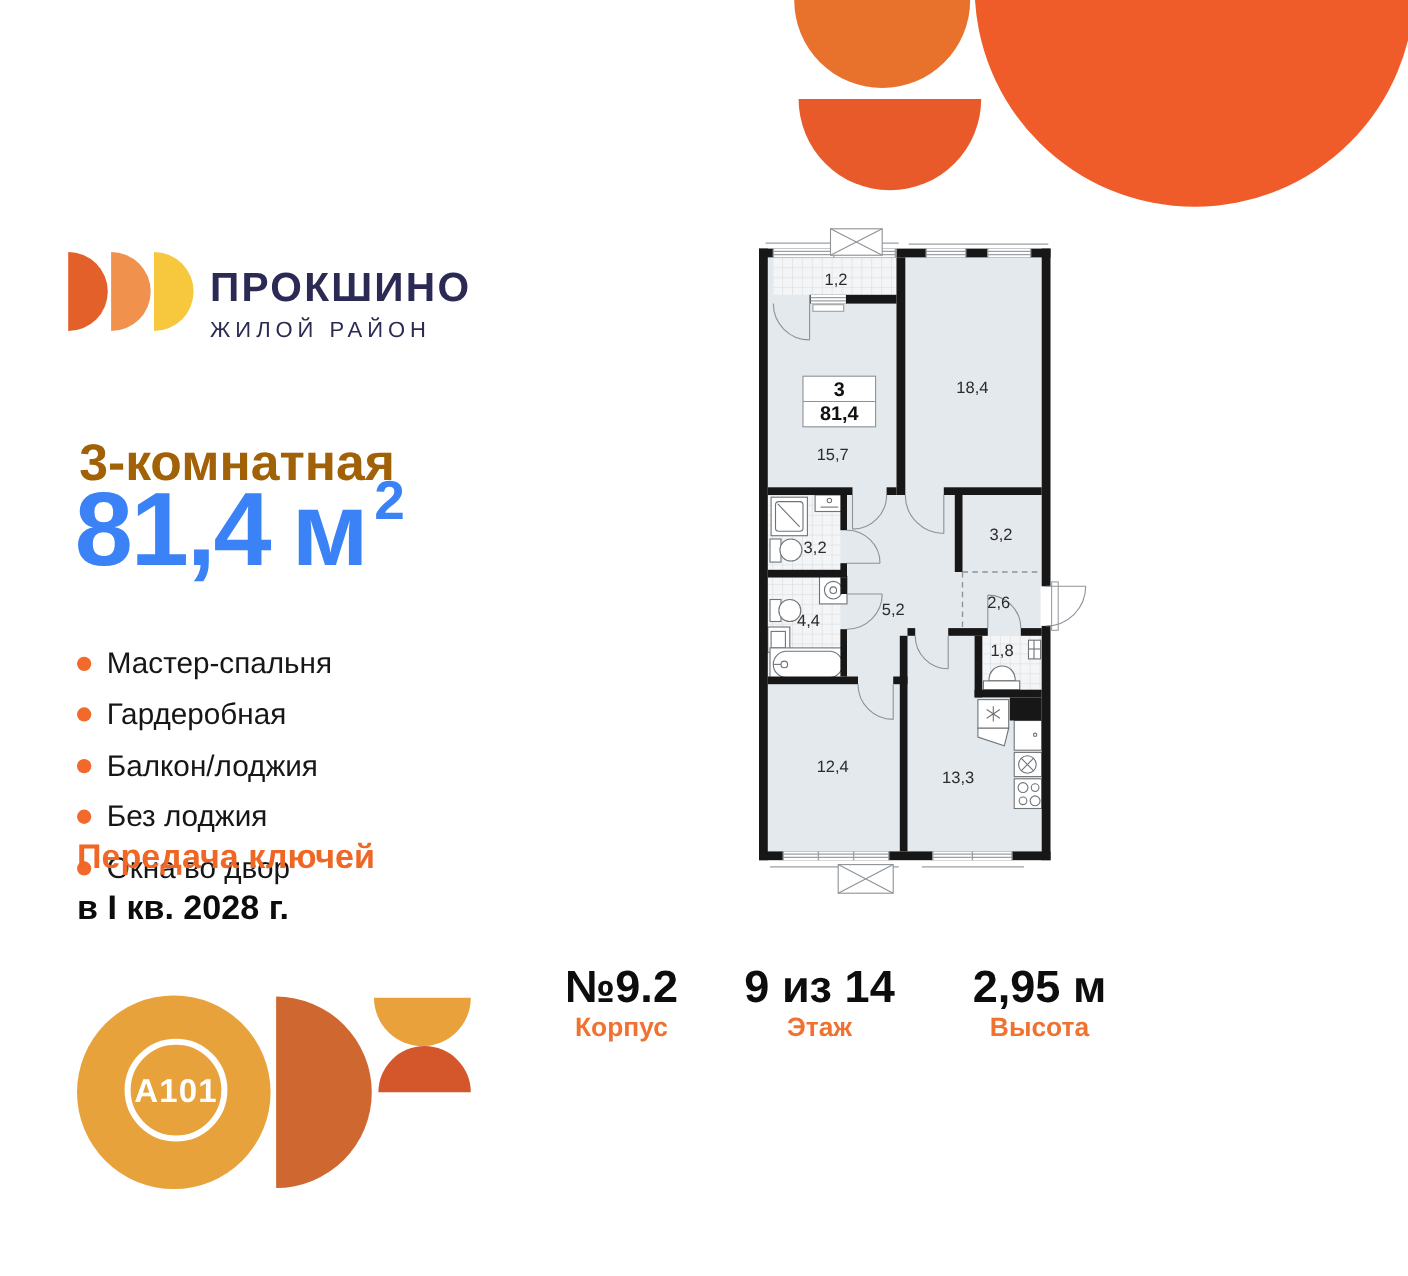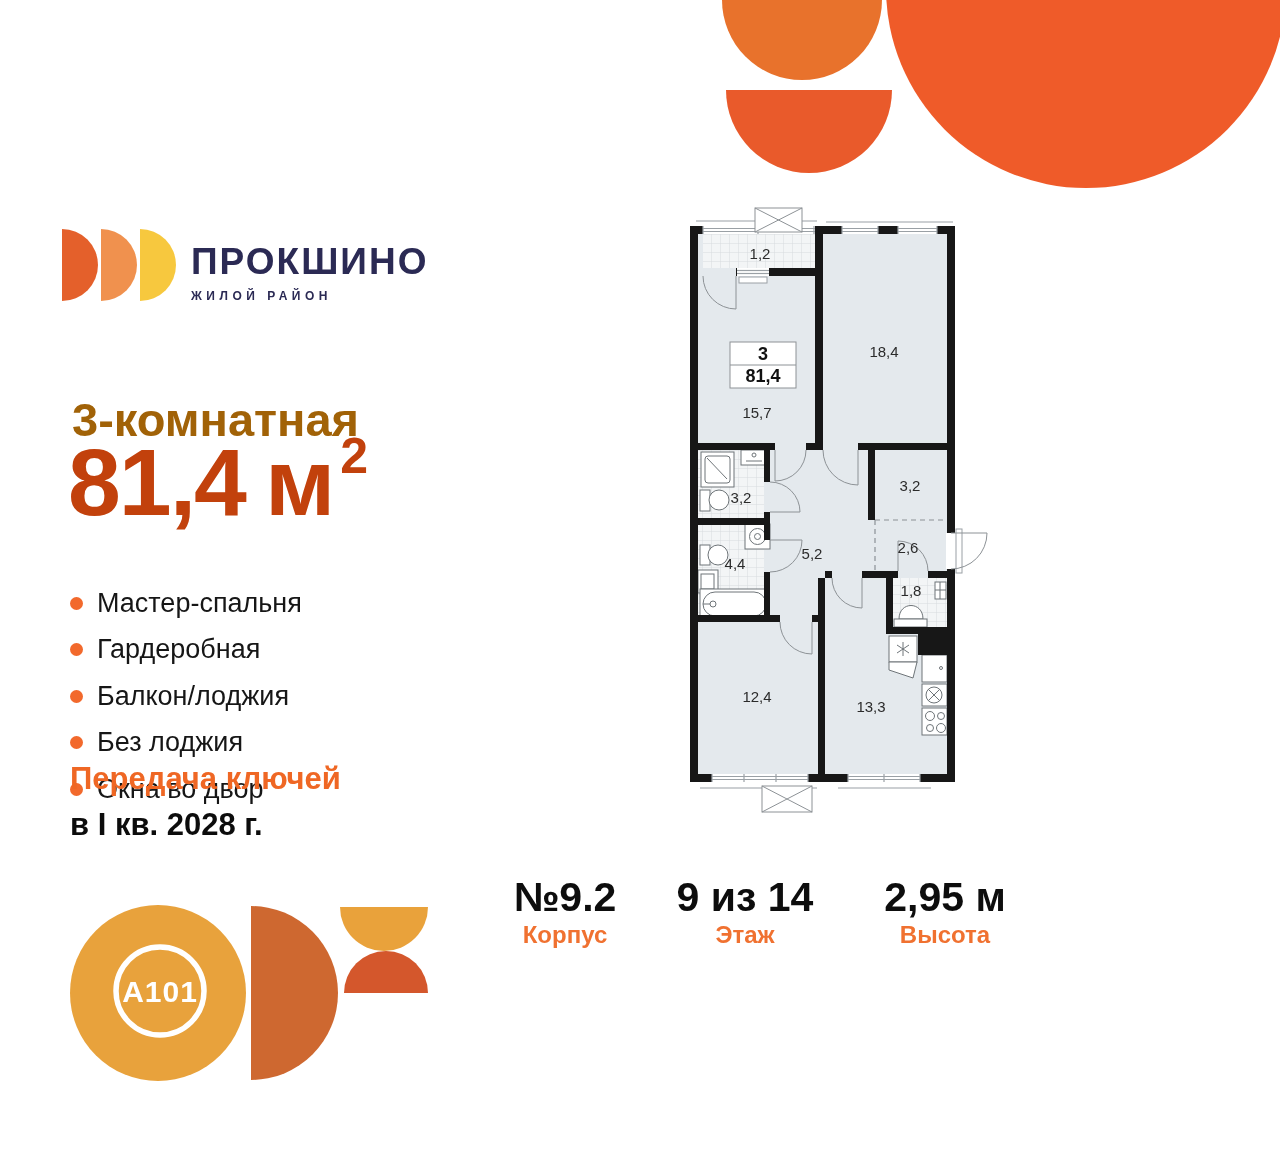--- a/index.html
+++ b/index.html
@@ -4,25 +4,25 @@
 <style>
   * { margin:0; padding:0; box-sizing:border-box; }
   body { background:#888; font-family:"Liberation Sans", sans-serif; }
   .page { position:relative; width:1280px; height:1160px; background:#ffffff; overflow:hidden; margin:0 auto; }
   .abs { position:absolute; }
 
   
   .brand-icon { left:60px; top:227px; }
   .brand-text { left:191px; top:241px; color:#2B2A54; }
   .brand-name { font-size:37px; font-weight:800; letter-spacing:2px; }
-  .brand-tagline { font-size:12px; letter-spacing:4.5px; margin-top:6px; font-weight:700; }
+  .brand-tagline { font-size:20px; letter-spacing:4.5px; margin-top:6px; font-weight:400; }
 
   
   .title { left:72px; top:392px; font-size:47px; font-weight:800; color:#a16207; }
-  .area-line { left:68px; top:428px; color:#c2410c; white-space:nowrap; }
+  .area-line { left:68px; top:428px; color:#3b82f6; white-space:nowrap; }
   .area-value { font-size:95px; font-weight:800; letter-spacing:-2px; }
   .area-unit { font-size:95px; font-weight:800; margin-left:20px; }
   .area-sup { font-size:50px; font-weight:800; position:relative; top:-42px; margin-left:5px; display:inline-block; }
 
   
   .features { left:70px; top:580px; list-style:none; }
   .features li { display:flex; align-items:center; height:46.5px; font-size:27px; color:#161616; }
   .dot { width:13px; height:13px; border-radius:50%; background:#F2692C; margin-right:14px; flex:0 0 13px; }
 
   

